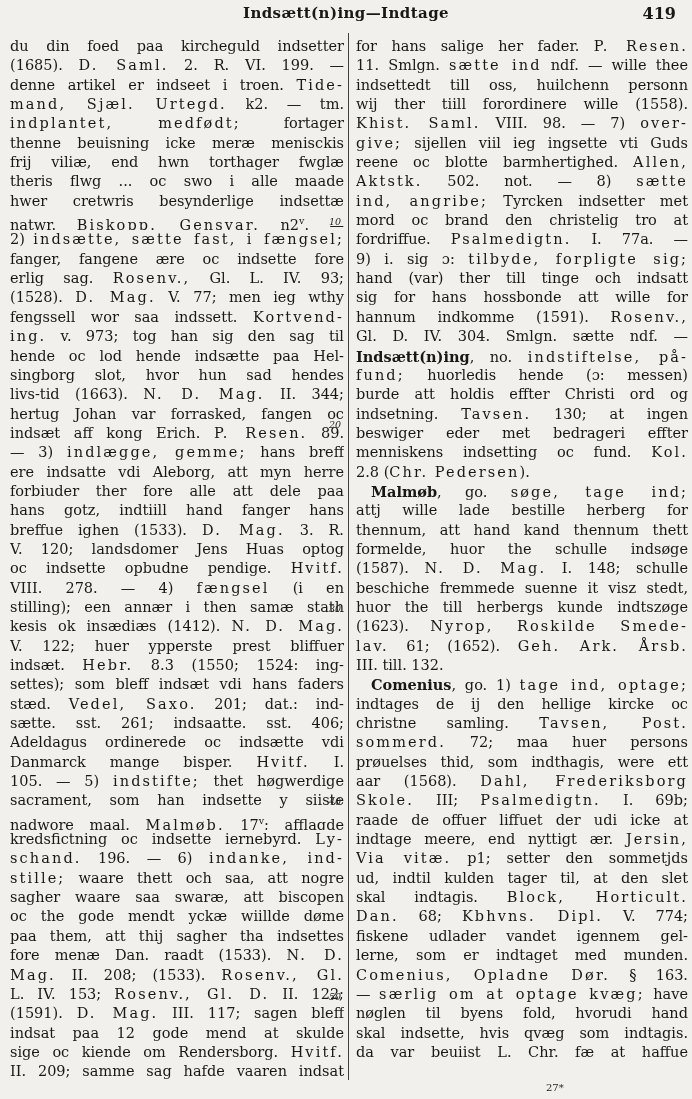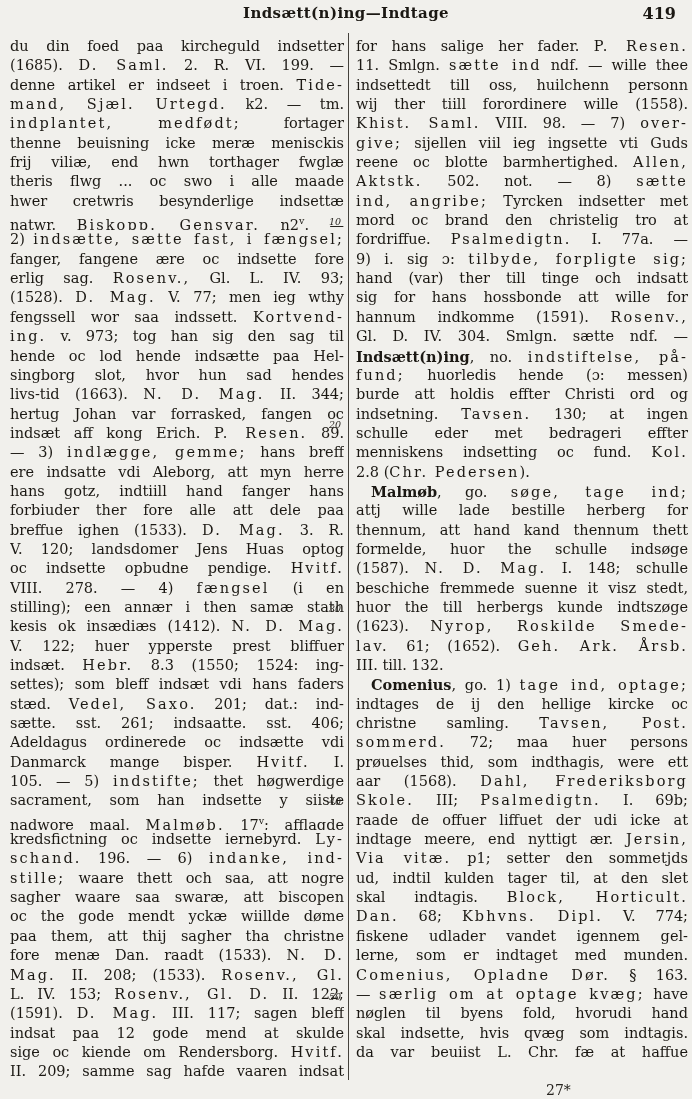--- a/index.html
+++ b/index.html
@@ -26,21 +26,21 @@
   .line b { font-weight:bold; }
   .line sup { font-size:9.5px; }
   .sp { letter-spacing:2.1px; }
   .indent { text-indent:15px; }
   .noJust { text-align:left; text-align-last:left; }
   .gutter { position:absolute; left:321px; top:37px; width:24px; height:1045px; }
   .gutter span {
     position:absolute; right:4px; width:20px; text-align:right;
     font-size:9.5px; color:#2a2722;font-style:italic;
   }
-  .sig { position:absolute; left:546px; top:1082px; font-size:14px; color:#27241f; }
+  .sig { position:absolute; left:546px; top:1082px; font-size:10px; color:#27241f; }
 </style>
 </head>
 <body>
 
 <div class="page">
   <div class="header">
     <span class="title">Indsætt(n)ing—Indtage</span>
     <span class="pagenum">419</span>
   </div>
 
@@ -63,22 +63,22 @@
       <div class="line">(1528). <span class="sp">D. Mag.</span> V. 77; men ieg wthy</div>
       <div class="line">fengssell wor saa indssett. <span class="sp">Kortvend-</span></div>
       <div class="line"><span class="sp">ing.</span> v. 973; tog han sig den sag til</div>
       <div class="line">hende oc lod hende indsætte paa Hel-</div>
       <div class="line">singborg slot, hvor hun sad hendes</div>
       <div class="line">livs-tid (1663). <span class="sp">N. D. Mag.</span> II. 344;</div>
       <div class="line">hertug Johan var forrasked, fangen oc</div>
       <div class="line">indsæt aff kong Erich. <span class="sp">P. Resen.</span> 89.</div>
       <div class="line">— 3) <span class="sp">indlægge, gemme;</span> hans breff</div>
       <div class="line">ere indsatte vdi Aleborg, att myn herre</div>
+      <div class="line">forbiuder ther fore alle att dele paa</div>
       <div class="line">hans gotz, indtiill hand fanger hans</div>
-      <div class="line">forbiuder ther fore alle att dele paa</div>
       <div class="line">breffue ighen (1533). <span class="sp">D. Mag.</span> 3. R.</div>
       <div class="line">V. 120; landsdomer Jens Huas optog</div>
       <div class="line">oc indsette opbudne pendige. <span class="sp">Hvitf.</span></div>
       <div class="line">VIII. 278. — 4) <span class="sp">fængsel</span> (i en</div>
       <div class="line">stilling); een annær i then samæ stath</div>
       <div class="line">kesis ok insædiæs (1412). <span class="sp">N. D. Mag.</span></div>
       <div class="line">V. 122; huer ypperste prest bliffuer</div>
       <div class="line">indsæt. <span class="sp">Hebr.</span> 8.3 (1550; 1524: ing-</div>
       <div class="line">settes); som bleff indsæt vdi hans faders</div>
       <div class="line">stæd. <span class="sp">Vedel, Saxo.</span> 201; dat.: ind-</div>
@@ -86,21 +86,21 @@
       <div class="line">Adeldagus ordinerede oc indsætte vdi</div>
       <div class="line">Danmarck mange bisper. <span class="sp">Hvitf.</span> I.</div>
       <div class="line">105. — 5) <span class="sp">indstifte;</span> thet høgwerdige</div>
       <div class="line">sacrament, som han indsette y siiste</div>
       <div class="line">nadwore maal. <span class="sp">Malmøb.</span> 17<sup>v</sup>; afflagde</div>
       <div class="line">kredsfictning oc indsette iernebyrd. <span class="sp">Ly-</span></div>
       <div class="line"><span class="sp">schand.</span> 196. — 6) <span class="sp">indanke, ind-</span></div>
       <div class="line"><span class="sp">stille;</span> waare thett och saa, att nogre</div>
       <div class="line">sagher waare saa swaræ, att biscopen</div>
       <div class="line">oc the gode mendt yckæ wiillde døme</div>
-      <div class="line">paa them, att thij sagher tha christne</div>
+      <div class="line">paa them, att thij sagher tha indsettes</div>
       <div class="line">fore menæ Dan. raadt (1533). <span class="sp">N. D.</span></div>
       <div class="line"><span class="sp">Mag.</span> II. 208; (1533). <span class="sp">Rosenv., Gl.</span></div>
       <div class="line">L. IV. 153; <span class="sp">Rosenv., Gl. D.</span> II. 122;</div>
       <div class="line">(1591). <span class="sp">D. Mag.</span> III. 117; sagen bleff</div>
       <div class="line">indsat paa 12 gode mend at skulde</div>
       <div class="line">sige oc kiende om Rendersborg. <span class="sp">Hvitf.</span></div>
       <div class="line">II. 209; samme sag hafde vaaren indsat</div>
     </div>
   <div class="col col-right" id="col-right">
       <div class="line">for hans salige her fader. <span class="sp">P. Resen.</span></div>
@@ -116,21 +116,21 @@
       <div class="line">fordriffue. <span class="sp">Psalmedigtn.</span> I. 77a. —</div>
       <div class="line">9) i. sig ɔ: <span class="sp">tilbyde, forpligte sig;</span></div>
       <div class="line">hand (var) ther till tinge och indsatt</div>
       <div class="line">sig for hans hossbonde att wille for</div>
       <div class="line">hannum indkomme (1591). <span class="sp">Rosenv.,</span></div>
       <div class="line">Gl. D. IV. 304. Smlgn. sætte ndf. —</div>
       <div class="line"><b>Indsætt(n)ing</b>, no. <span class="sp">indstiftelse, på-</span></div>
       <div class="line"><span class="sp">fund;</span> huorledis hende (ɔ: messen)</div>
       <div class="line">burde att holdis effter Christi ord og</div>
       <div class="line">indsetning. <span class="sp">Tavsen.</span> 130; at ingen</div>
-      <div class="line">schulle eder met bedrageri effter</div>
+      <div class="line">beswiger eder met bedrageri effter</div>
       <div class="line">menniskens indsetting oc fund. <span class="sp">Kol.</span></div>
       <div class="line noJust">2.8 (<span class="sp">Chr. Pedersen</span>).</div>
       <div class="line indent"><b>Malmøb</b>, go. <span class="sp">søge, tage ind;</span></div>
       <div class="line">attj wille lade bestille herberg for</div>
       <div class="line">thennum, att hand kand thennum thett</div>
       <div class="line">formelde, huor the schulle indsøge</div>
       <div class="line">(1587). <span class="sp">N. D. Mag.</span> I. 148; schulle</div>
       <div class="line">beschiche fremmede suenne it visz stedt,</div>
       <div class="line">huor the till herbergs kunde indtszøge</div>
       <div class="line">(1623). <span class="sp">Nyrop, Roskilde Smede-</span></div>

